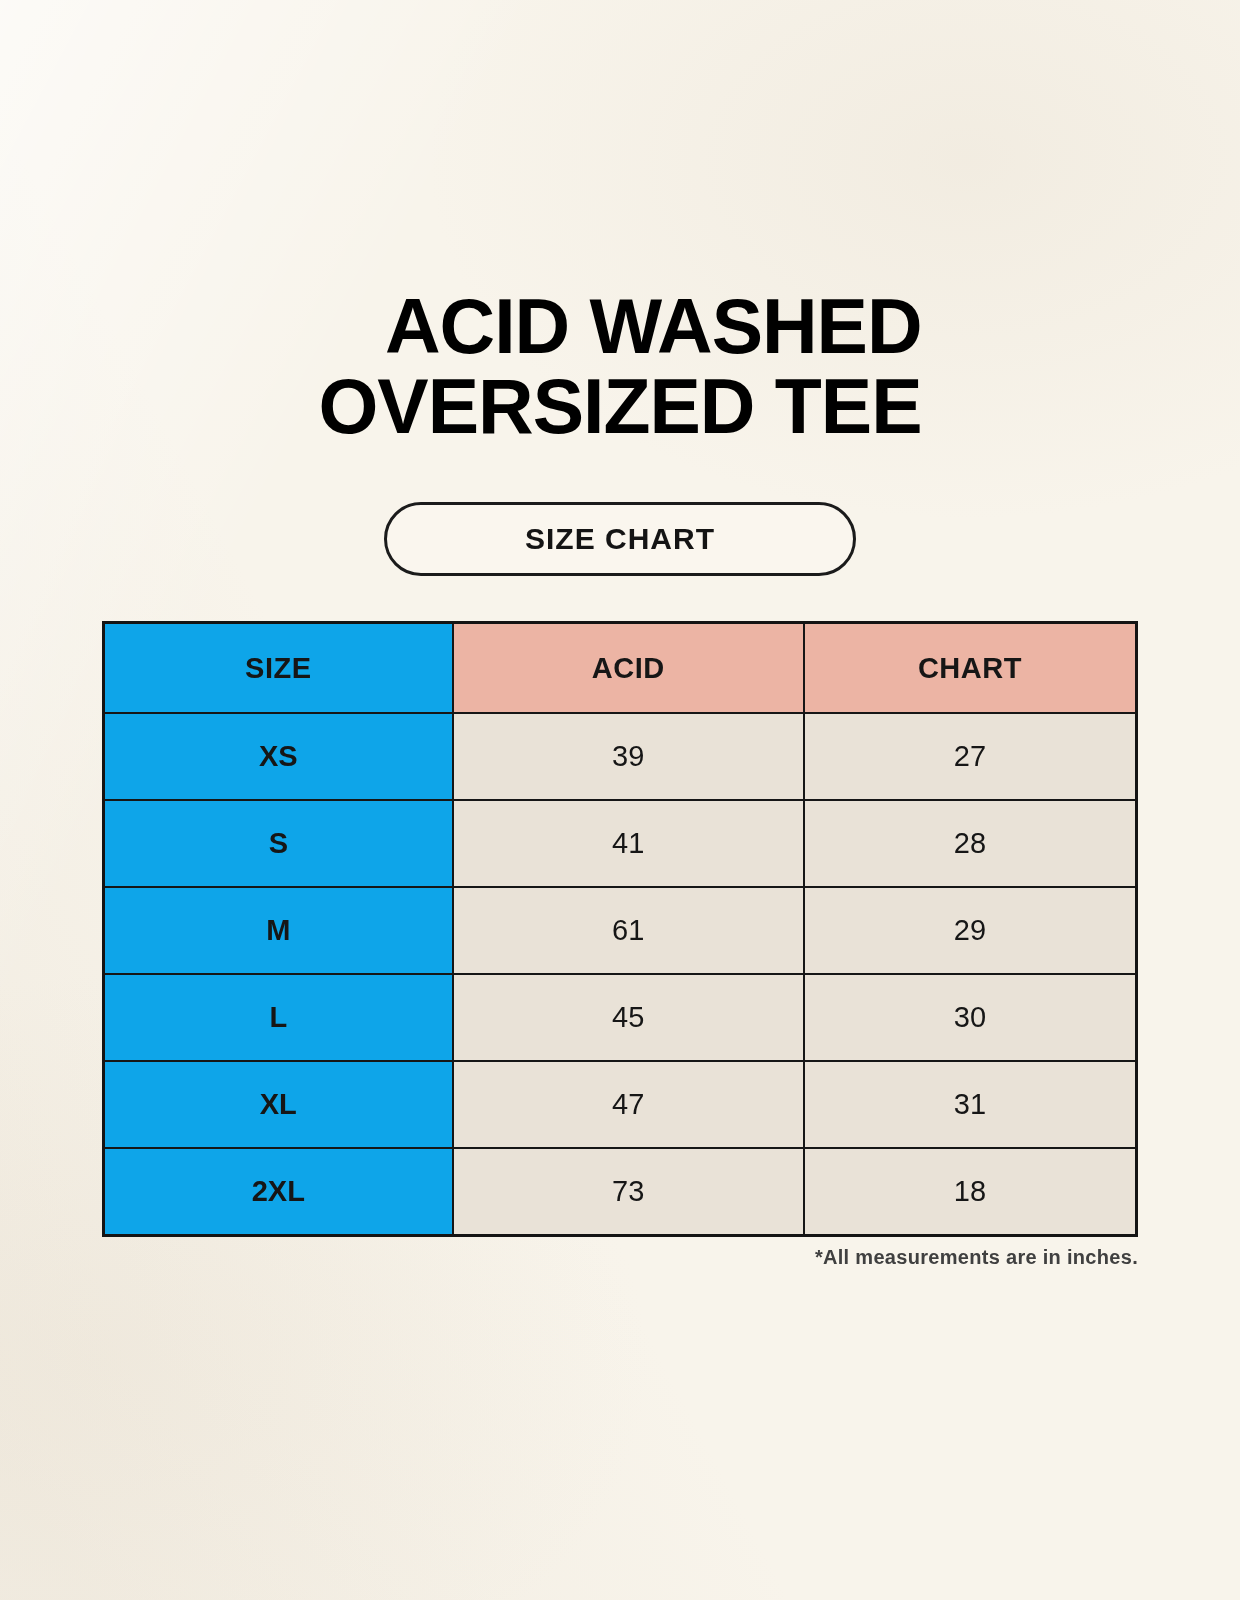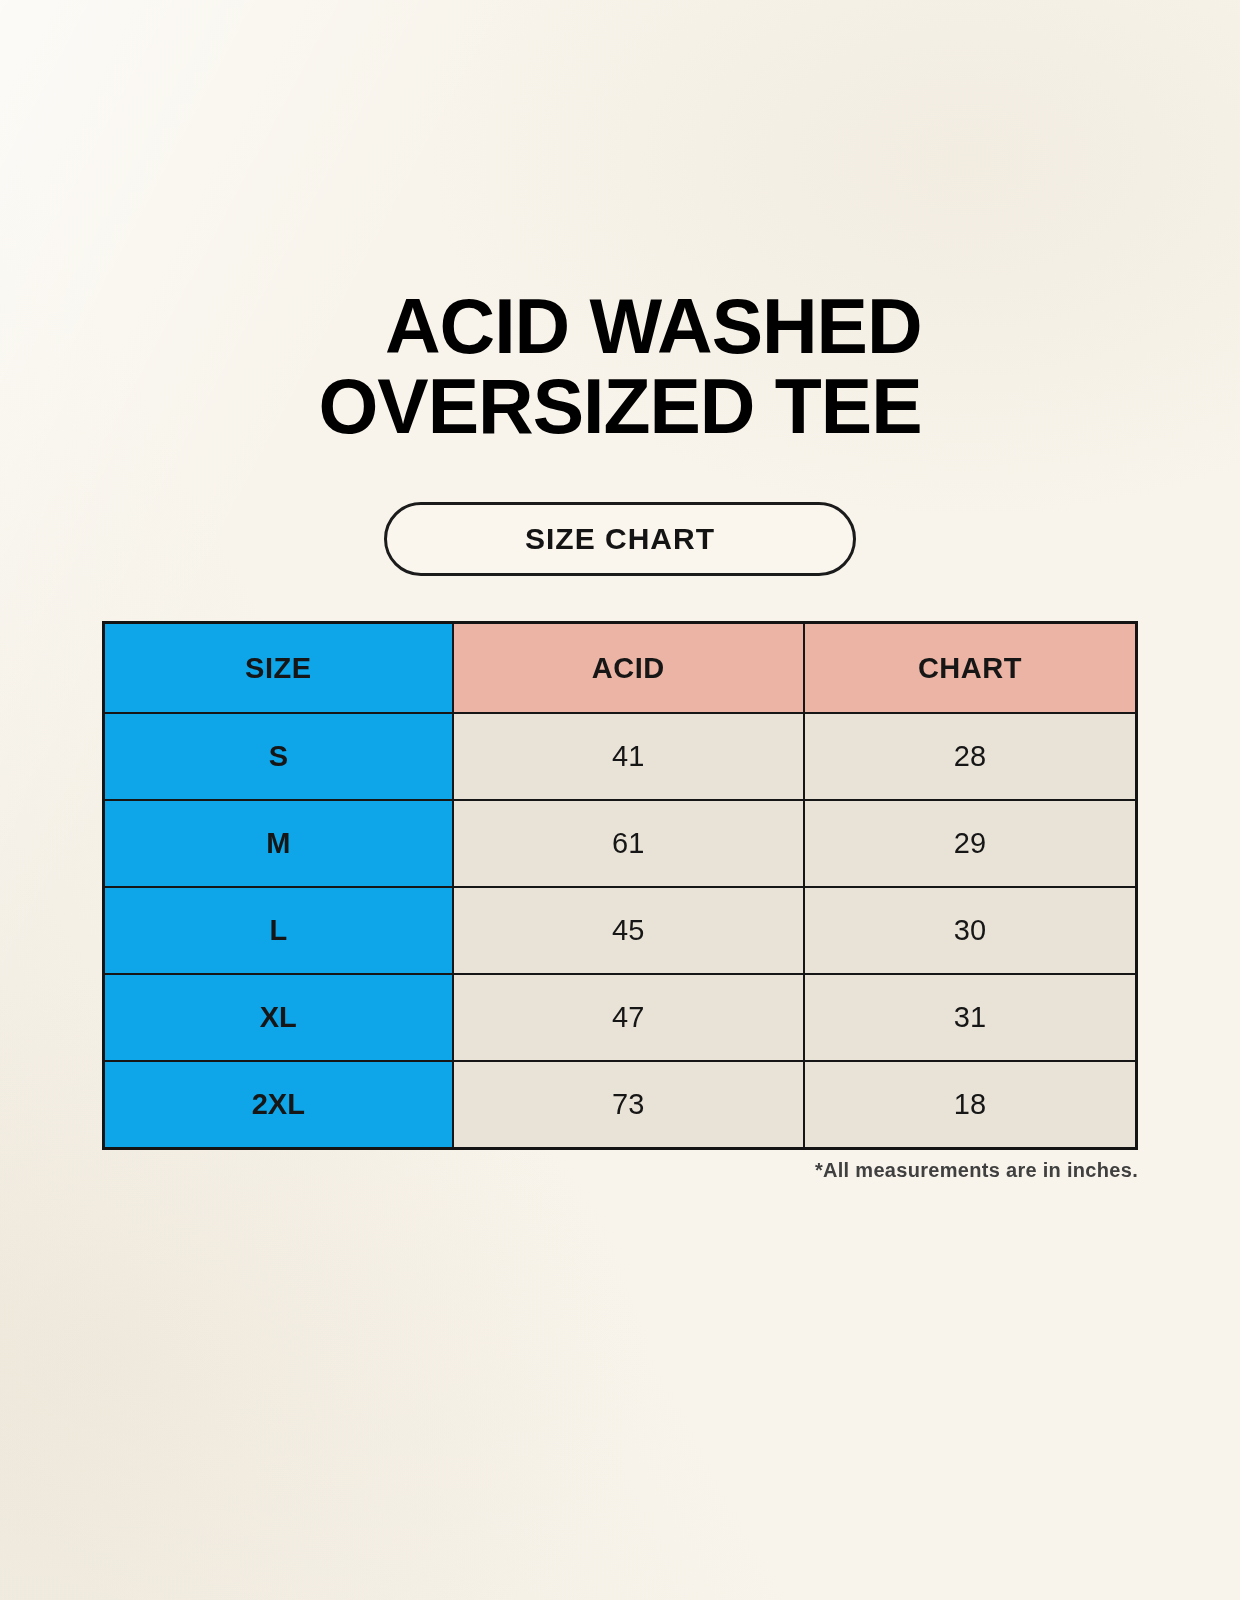--- a/index.html
+++ b/index.html
@@ -118,20 +118,25 @@
         </colgroup>
       <thead>
         <tr>
           <th class="cell-gray">SIZE</th>
           <th class="cell-pink">ACID</th>
           <th class="cell-pink">CHART</th>
         </tr>
       </thead>
       <tbody>
         <tr>
+          <td class="cell-gray size-label">XS</td>
+          <td class="cell-cream value">39</td>
+          <td class="cell-cream value">27</td>
+        </tr>
+        <tr>
           <td class="cell-gray size-label">S</td>
           <td class="cell-cream value">41</td>
           <td class="cell-cream value">28</td>
         </tr>
         <tr>
           <td class="cell-gray size-label">M</td>
           <td class="cell-cream value">61</td>
           <td class="cell-cream value">29</td>
         </tr>
         <tr>

